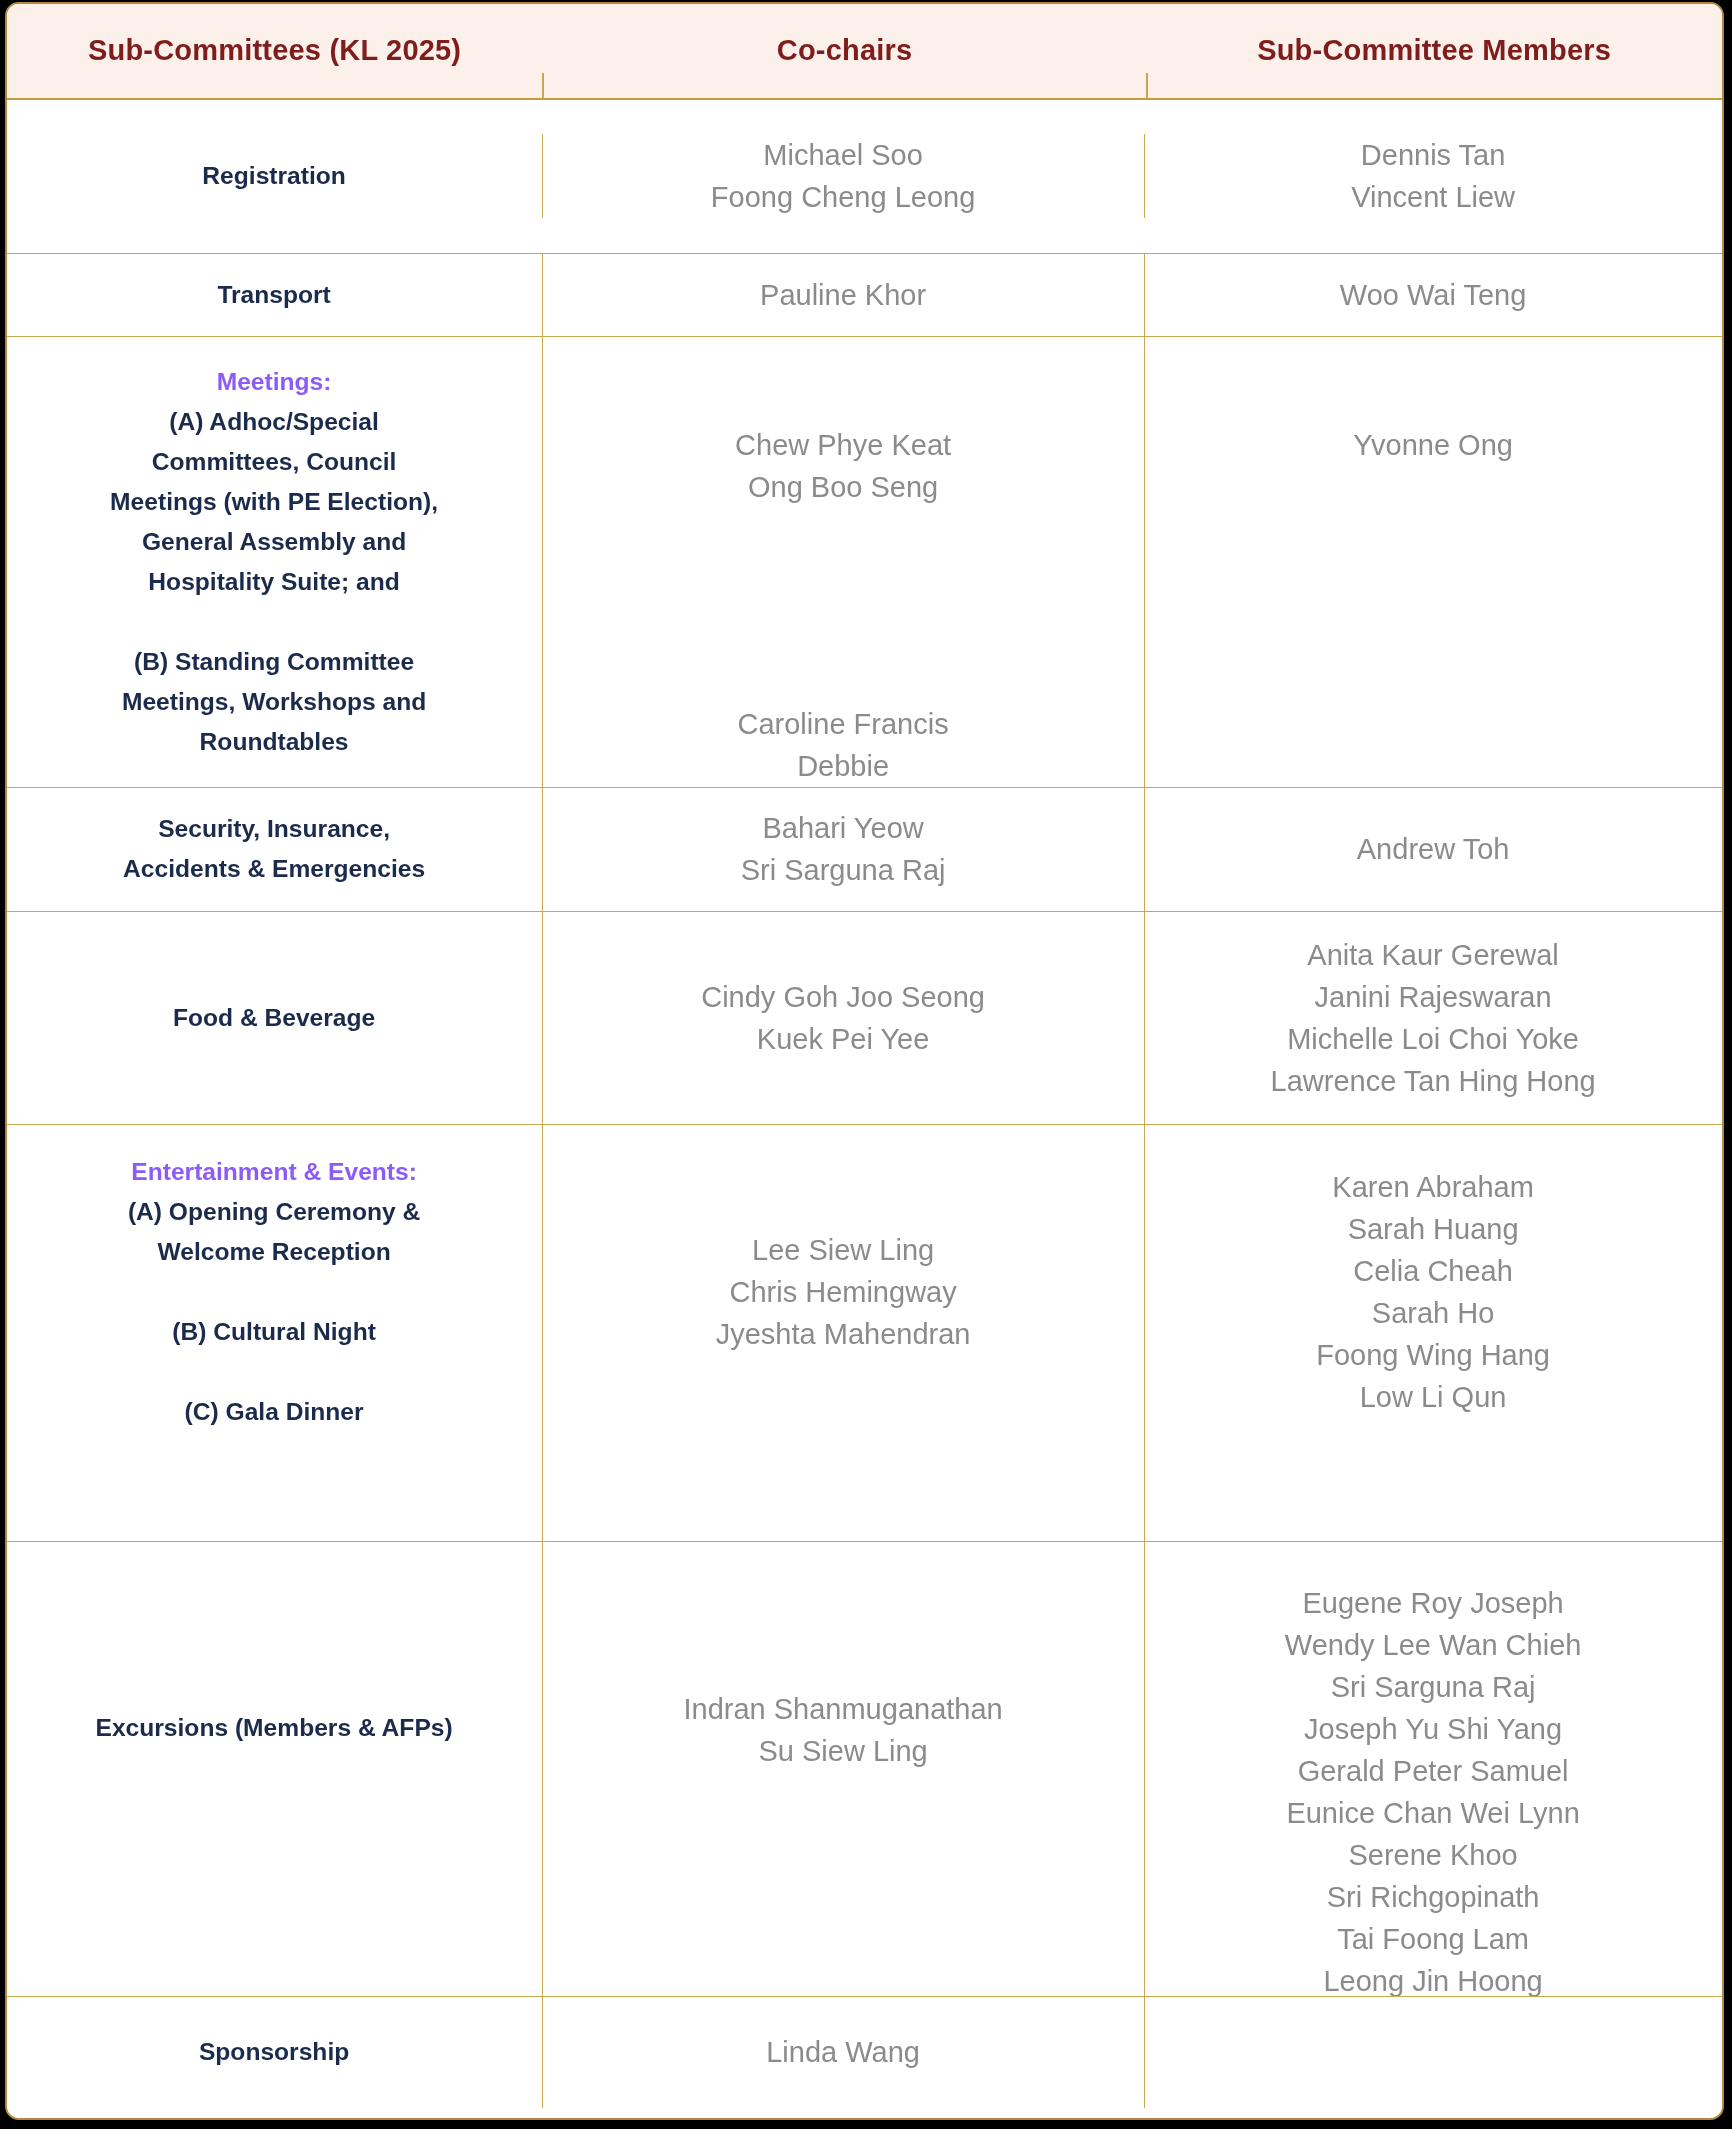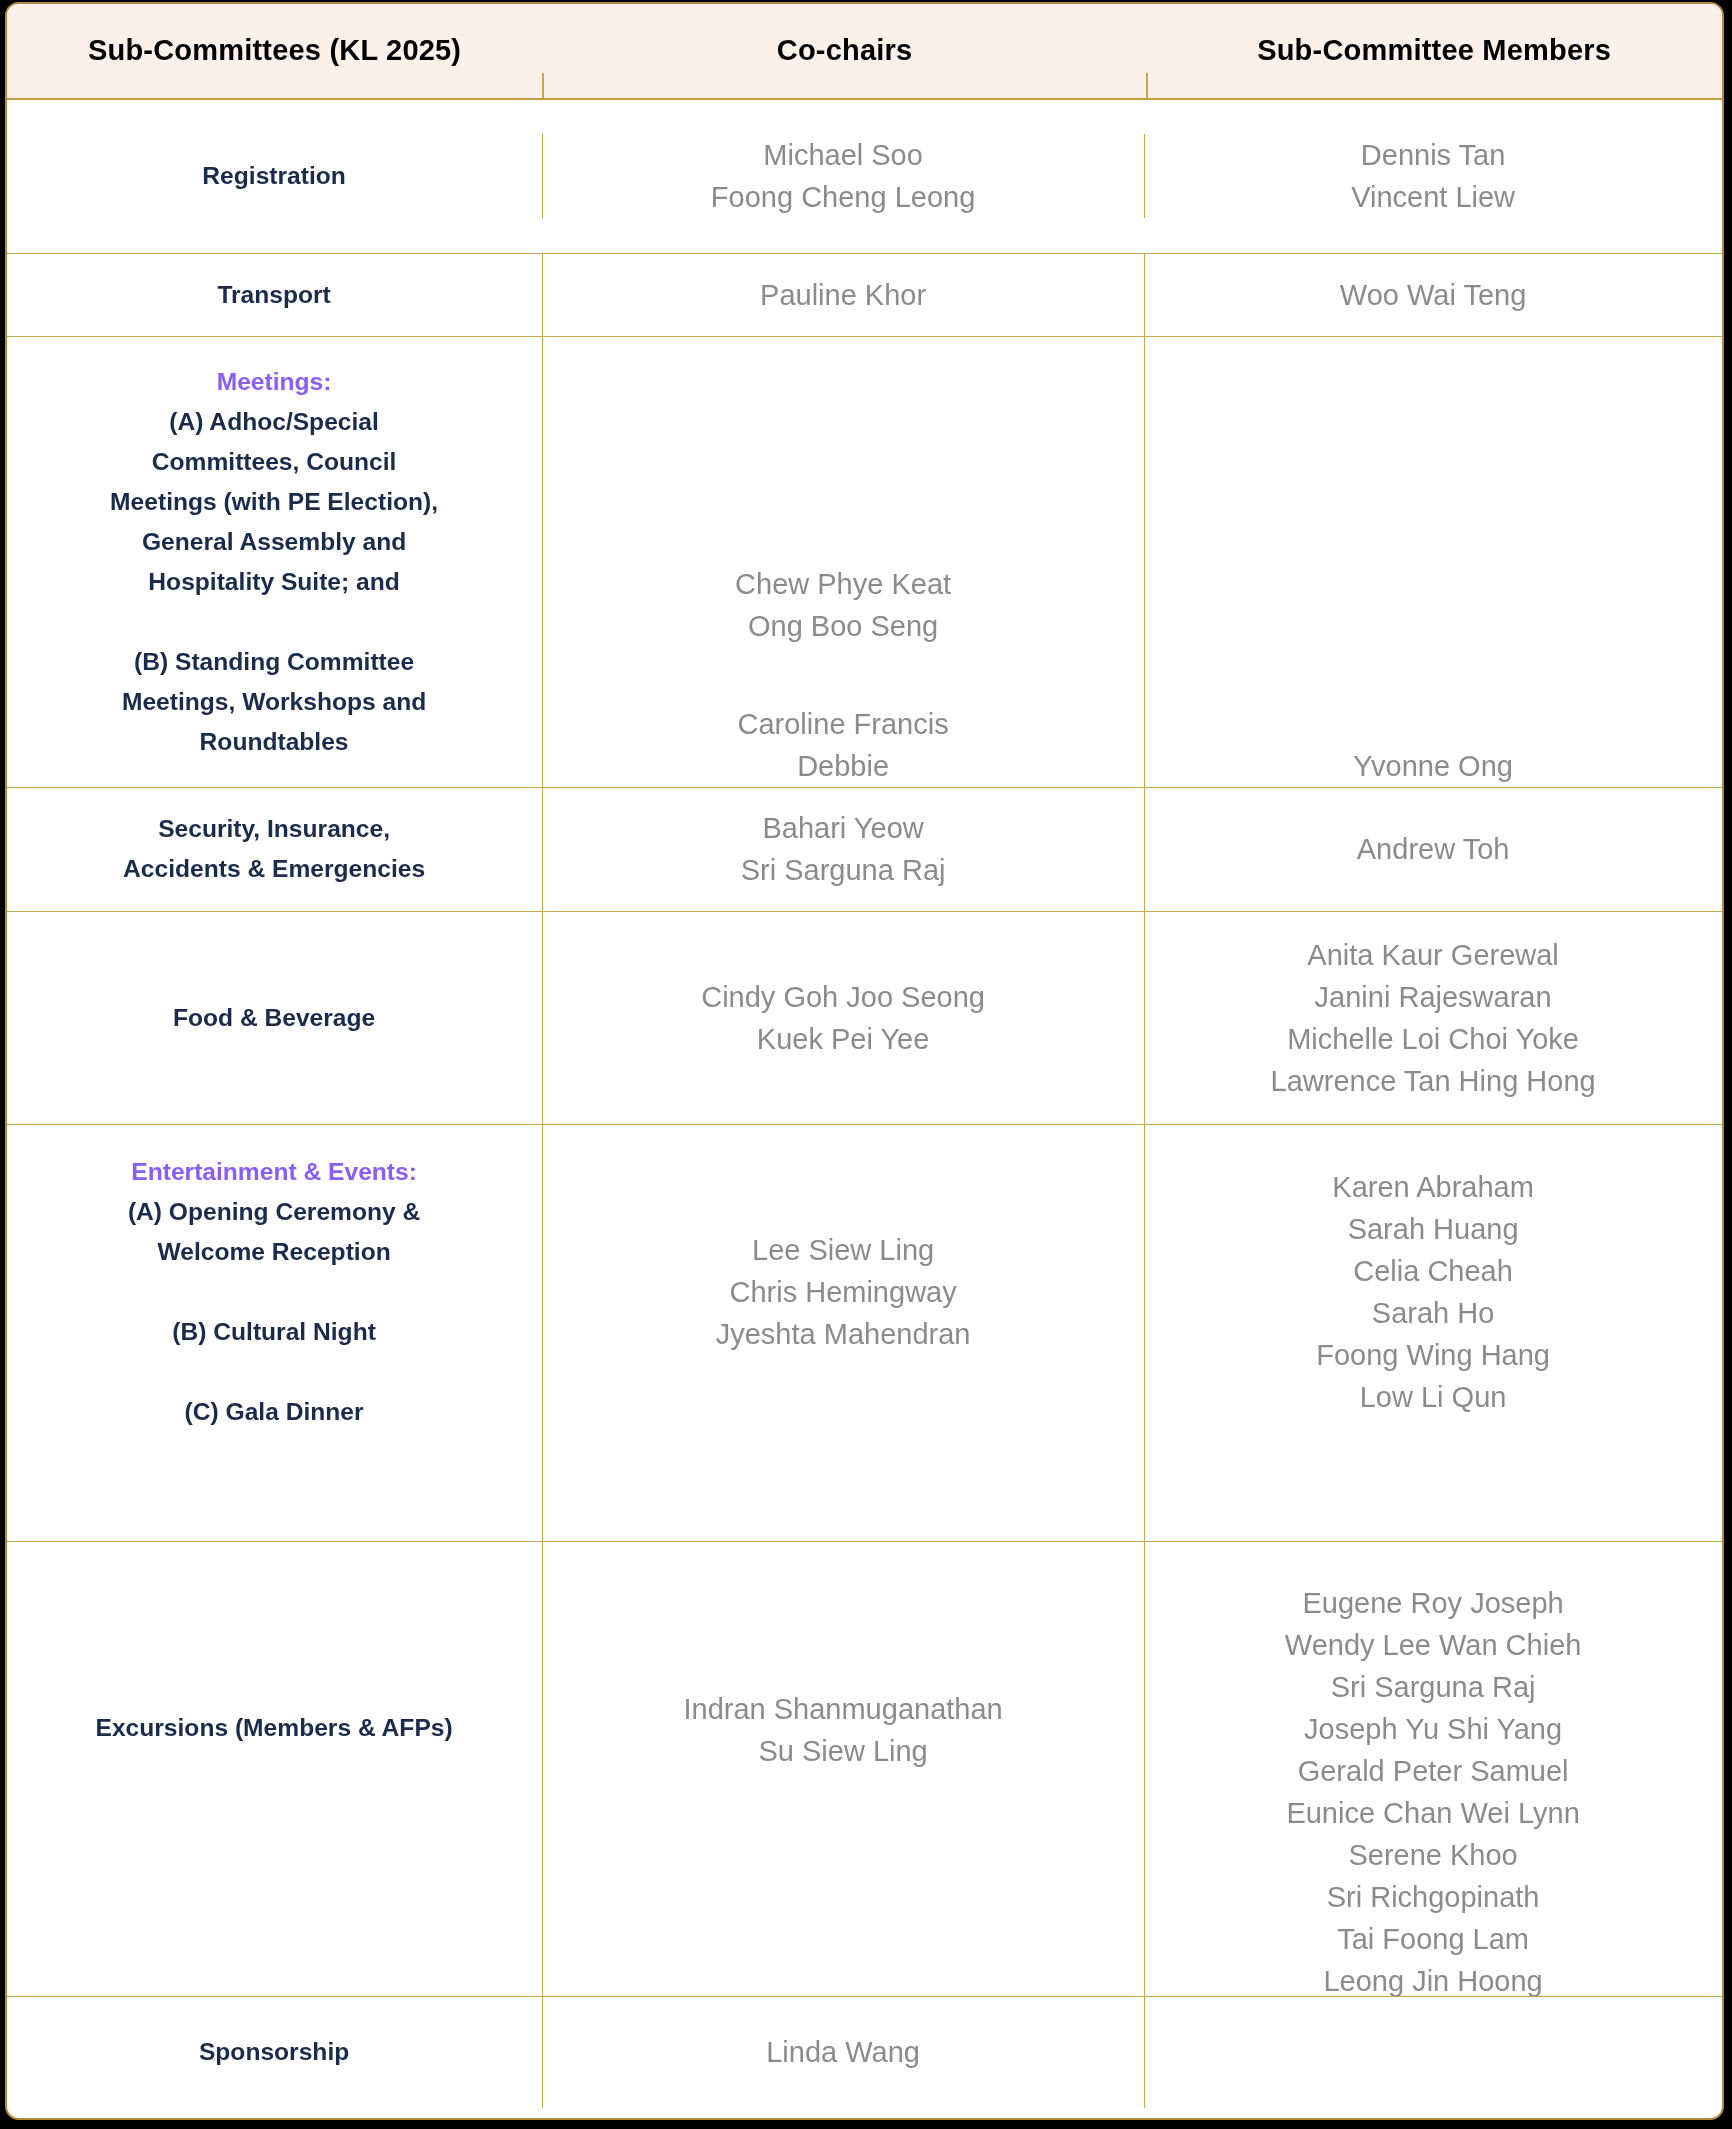--- a/index.html
+++ b/index.html
@@ -9,41 +9,41 @@
          box-sizing:border-box;border:2.3px solid #b08a3e;border-radius:13.7px;
          background:#fff;overflow:hidden;display:flex;flex-direction:column;}
   .trow{display:flex;background:#fff;box-sizing:border-box;flex:0 0 auto;}
   .trow{border-top:1.8px solid #c9a74f;}
   .header-row{border-top:0;background:#fcf0ea;border-bottom:2.7px solid #c49b3f;height:96px;}
   .r0{border-top:0;align-items:center;}
   .r0{height:153px}.r1{height:83px}.r2{height:451px}.r3{height:124px}
   .r4{height:213px}.r5{height:417px}.r6{height:455px}.r7{height:112px}
 
   .hc{display:flex;align-items:center;justify-content:center;position:relative;
-      box-sizing:border-box;color:#000000;font-size:29px;font-weight:700;
+      box-sizing:border-box;color:#7f1d1d;font-size:29px;font-weight:700;
       letter-spacing:0.2px;text-align:right;}
   .hc1{width:536px}.hc2{width:604px}.hc3{flex:1}
   .hc2::before,.hc3::before{content:"";position:absolute;left:-0.9px;bottom:0;
       width:1.8px;height:24.6px;background:#c9a74f;}
 
   .cell{box-sizing:border-box;display:flex;flex-direction:column;
         justify-content:center;align-items:center;text-align:center;}
   .cell + .cell{border-left:1.8px solid #c9a74f;}
   .col1{width:535px;padding:0 27px;}
   .col2{width:602px;}
   .col3{flex:1;}
 
   .c-title{color:#8b5cf6;font-size:24.6px;font-weight:700;line-height:40px;white-space:pre-line;}
   .c-text{color:#1b2b4b;font-size:24.6px;font-weight:600;line-height:40px;white-space:pre-line;}
   .group,.members{color:#8b8b8b;font-size:29px;font-weight:400;line-height:42px;white-space:pre-line;}
   .c-title:empty,.c-text:empty,.group:empty{display:none;}
 
   
   .row-meetings .cochairs,.row-meetings .members{
-      justify-content:flex-end;padding-top:87px;gap:56px;}
+      justify-content:space-between;padding-top:87px;gap:119px;}
   
   .row-entertainment .cell{padding-bottom:82px;}
   
   .row-excursions .col1{padding-bottom:82px;}
   .row-excursions .cochairs{padding-bottom:77px;}
   .row-excursions .members{padding-top:46px;}
 </style>
 </head>
 <body>
 

